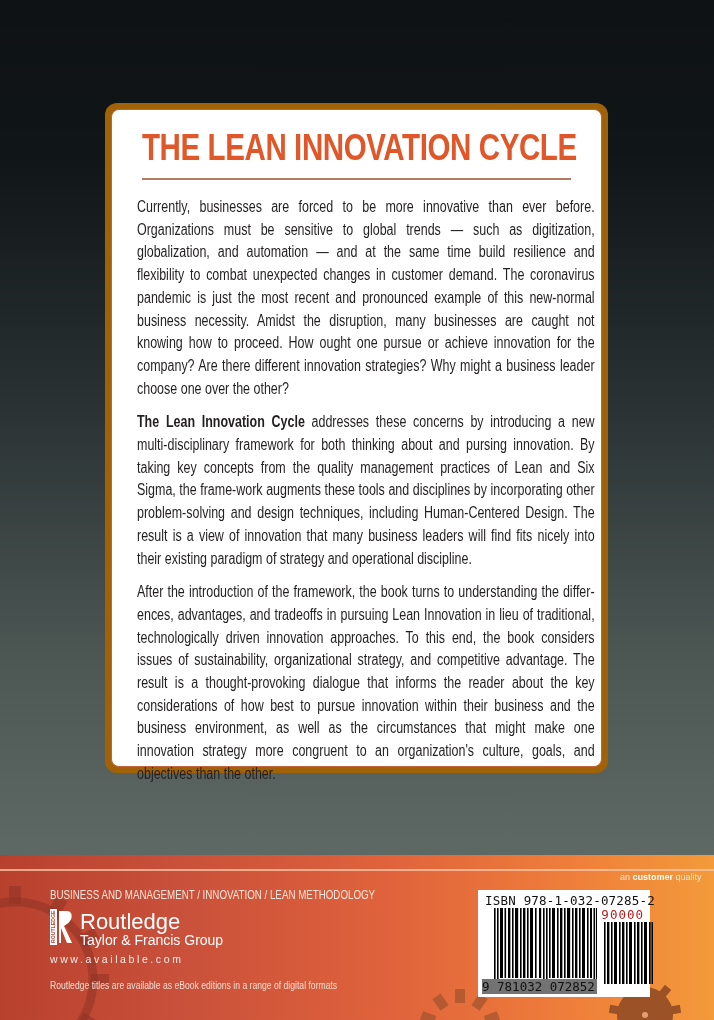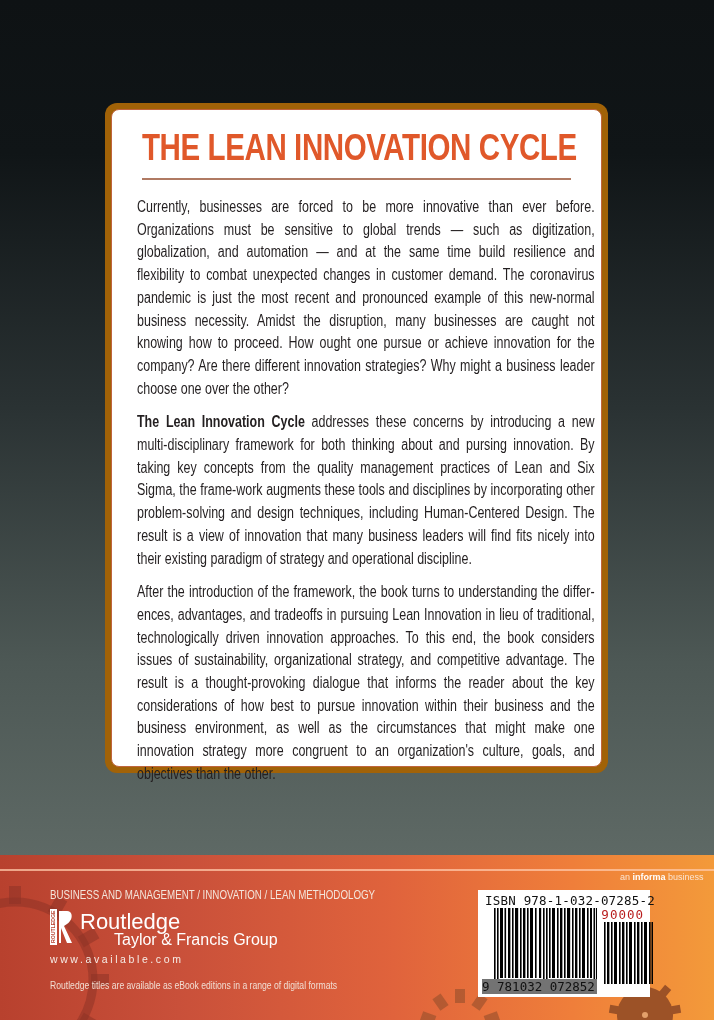--- a/index.html
+++ b/index.html
@@ -42,21 +42,21 @@
   }
   .footer-line { position: absolute; left: 0; right: 0; top: 14px; height: 1.5px; background: rgba(255,200,170,0.75); }
   .gear { position: absolute; }
   .category {
     position: absolute; left: 50px; top: 33px; color: #f4e6dc; font-size: 12.5px;
     transform: scaleX(0.78); transform-origin: left top; white-space: nowrap;
   }
   .logo-row { position: absolute; left: 50px; top: 54px; display: flex; align-items: flex-start; }
   .logo-mark { width: 24px; height: 36px; position: relative; margin-right: 6px; }
   .logo-name { color: #fff; font-size: 22px; line-height: 22px; margin-top: 2px; }
-  .logo-sub { color: #fff; font-size: 16px; line-height: 14px; margin-left: 34px; }
+  .logo-sub { color: #fff; font-size: 14px; line-height: 14px; }
   .url { position: absolute; left: 50px; top: 98px; color: #f6ece6; font-size: 10.5px; letter-spacing: 2.6px; }
   .ebook {
     position: absolute; left: 50px; top: 124px; color: #f1ddd2; font-size: 10.5px;
     transform: scaleX(0.82); transform-origin: left top; white-space: nowrap;
   }
   .informa { position: absolute; left: 620px; top: 17px; color: #fbe4d2; font-size: 9px; white-space: nowrap; }
   .informa b { font-weight: bold; color: #fff; }
   .barcode-box {
     position: absolute; left: 478px; top: 35px; width: 172px; height: 107px; background: #fff;
   }
@@ -147,21 +147,21 @@
     </div>
     <div>
       <div class="logo-name">Routledge</div>
       <div class="logo-sub">Taylor &amp; Francis Group</div>
     </div>
   </div>
 
   <div class="url">www.available.com</div>
   <div class="ebook">Routledge titles are available as eBook editions in a range of digital formats</div>
 
-  <div class="informa"><span>an </span><b>informa</b><span> business</span></div>
+  <div class="informa"><span>an </span><b>customer</b><span> quality</span></div>
 
   <div class="barcode-box">
     <div class="isbn">ISBN 978-1-032-07285-2</div>
     <div class="price">90000</div>
     <svg class="bars-main" viewBox="0 0 103 74" preserveAspectRatio="none">
       <g fill="#000">
         <rect x="0" y="0" width="1.6" height="74"></rect>
           <rect x="3" y="0" width="1.6" height="74"></rect>
         <rect x="6" y="0" width="3" height="70"></rect>
           <rect x="10.5" y="0" width="1.6" height="70"></rect>

